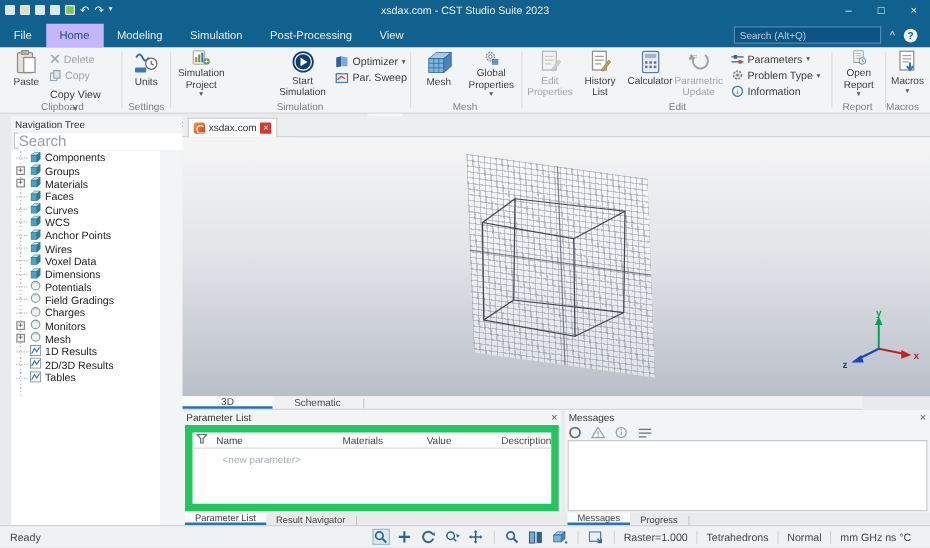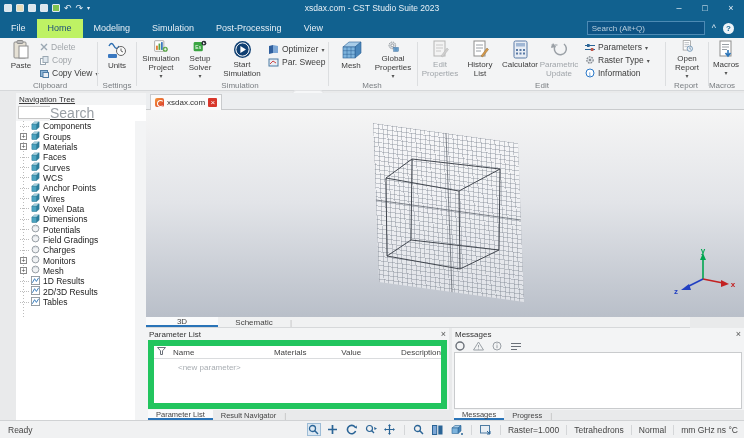--- a/index.html
+++ b/index.html
@@ -15,45 +15,45 @@
   .qat .mini.folder { background:#e8dcb8; }
   .qat .mini.green { background:#7fc24f; }
   .qat .glyph { color:#e8f0f6; font-size:9px; line-height:8px; }
   .win-title { position:absolute; left:0; right:0; text-align:center; color:#e9f1f7; font-size:8.5px; pointer-events:none; }
   .win-controls { margin-left:auto; display:flex; height:16px; }
   .win-btn { width:26px; height:16px; color:#e9f1f7; font-size:9px; display:flex; align-items:center; justify-content:center; }
 
   
   .menurow { left:0; top:16px; width:744px; height:22px; background:#11618f; display:flex; align-items:flex-end; }
   .mtab { padding:4px 11px 5px; color:#e6eef5; font-size:9px; }
-  .mtab.active { background:#bef264; color:#1c4e79;text-align:center; }
+  .mtab.active { background:#c4b5fd; color:#1c4e79;text-align:center; }
   .search-wrap { margin-left:auto; display:flex; align-items:center; gap:7px; padding-right:10px; padding-bottom:3px; }
   .searchbox { width:118px; height:14px; background:#0d5384; border:1px solid #4d8ab4; display:flex; align-items:center; padding:0 4px; }
   .searchbox input { flex:1; background:transparent; border:none; outline:none; color:#cfe0ec; font-size:8px; font-family:"Liberation Sans", sans-serif; }
   .searchbox input::placeholder { color:#b9cedd; }
   .tb-glyph { color:#dce8f1; font-size:9px; }
   .help-circle { width:11px; height:11px; border-radius:50%; background:#eef4f8; color:#11618f; font-size:8px; font-weight:bold; display:flex; align-items:center; justify-content:center; }
 
   
   .ribbon { left:0; top:38px; width:744px; height:53px; background:#f3f4f5; border-bottom:1px solid #d6d8da; }
   .rdiv { position:absolute; top:4px; height:44px; width:1px; background:#dcdee0; }
   .rgroup-label { position:absolute; top:43px; font-size:8px; color:#7a7e82; text-align:center; }
   .bigbtn { position:absolute; top:2px; height:40px; display:flex; flex-direction:column; align-items:center; justify-content:flex-start; gap:1px; font-size:8px; color:#3c3c3c; text-align:center; line-height:1.15; }
   .bigbtn .lbl { white-space:pre-line; }
   .caret { font-size:6px; color:#555; }
   .smallbtn { position:absolute; display:flex; align-items:center; gap:3px; font-size:8.5px; color:#3c3c3c; height:12px; }
   .disabled { color:#a0a5aa; }
   .pill { position:absolute; background:#f6f7f8; border:1px solid #e2e3e5; border-radius:4px; }
 
   
-  .navpanel { left:16px; top:93px; width:145px; height:327px; background:#f3f4f5; border-right:1px solid #c9cbcd;text-decoration:underline; }
+  .navpanel { left:9px; top:93px; width:145px; height:327px; background:#f3f4f5; border-right:1px solid #c9cbcd; }
   .panelhead { height:12px; display:flex; align-items:center; padding:0 3px; font-size:8px; color:#333; }
   .panelhead .x { margin-left:auto; color:#555; font-size:9px; }
   .nav-search { margin:1px 2px 2px; height:13px; background:#fff; border:1px solid #c8c8c8; display:flex; align-items:center; padding:0 3px; }
-  .nav-search input { width:100%; border:none; outline:none; font-size:14px; color:#444; font-family:"Liberation Sans", sans-serif;margin-left:28px; }
+  .nav-search input { width:100%; border:none; outline:none; font-size:12px; color:#444; font-family:"Liberation Sans", sans-serif; }
   .nav-search input::placeholder { color:#9aa0a6; }
   .treearea { position:absolute; left:0; top:28px; width:119px; bottom:0; background:#fff; }
   .trow { position:relative; display:flex; align-items:center; height:10.35px; padding-left:4px; }
   .trow .exp { width:7px; height:7px; border:1px solid #8a8a8a; background:#fff; font-size:7px; line-height:5px; text-align:center; color:#444; margin-right:2px; flex:0 0 7px; }
   .trow .noexp { width:9px; flex:0 0 9px; border-bottom:1px dotted #bcbcbc; margin-right:0; height:0; }
   .trow .ticon { margin:0 3px 0 2px; flex:0 0 9px; }
   .trow .tlabel { font-size:8.5px; color:#222; white-space:nowrap; }
   .vguide { position:absolute; left:7px; top:0; width:1px; background-image:repeating-linear-gradient(to bottom,#bcbcbc 0 1px,transparent 1px 3px); }
 
   
@@ -91,21 +91,21 @@
   .newparam { font-size:8px; color:#a8adb2; padding:4px 0 0 24px; }
   .paneltabs { position:absolute; height:10px; display:flex; font-size:7.5px; background:transparent; }
   .ptab { padding:0 8px; display:flex; align-items:center; color:#444; }
   .ptab.active { background:#fafbfc; border-bottom:2px solid #2a74b8; }
   .msg-toolbar { display:flex; align-items:center; gap:8px; height:12px; padding-left:3px; }
   .msgbody { position:absolute; left:2px; top:24px; right:2px; bottom:1px; background:#fff; border:1px solid #c9cbcd; }
 
   
   .statusbar { left:0; top:420px; width:744px; height:18px; background:#f0f1f2; border-top:1px solid #d0d2d4; display:flex; align-items:center; font-size:8.5px; color:#444; }
   .status-left { padding-left:8px; }
-  .status-right { margin-left:auto; display:flex; align-items:center; gap:5px; padding-right:6px; }
+  .status-right { margin-left:auto; display:flex; align-items:center; gap:5px; padding-right:15px; }
   .sicon { width:14px; height:13px; display:flex; align-items:center; justify-content:center; }
   .sicon.pressed { background:#dce8f2; border:1px solid #9dbcd6; }
   .sep { width:1px; height:10px; background:#d4d6d8; margin:0 2px; }
   .sseg { white-space:nowrap; }
 </style>
 </head>
 <body>
 
 <div id="app">
 
@@ -164,21 +164,21 @@
         </svg>
       <span>Delete</span>
     </div>
     <div class="smallbtn disabled" style="left:40px; top:16px;">
       <svg width="9" height="9" viewBox="0 0 9 9">
           <rect x="0.5" y="2.5" width="5" height="6" fill="#fff" stroke="#9aa7b2"></rect>
           <rect x="3" y="0.5" width="5" height="6" fill="#dfe7ee" stroke="#9aa7b2"></rect>
         </svg>
       <span>Copy</span>
     </div>
-    <div class="smallbtn" style="left:40px; top:29px;">
+    <div class="smallbtn" style="left:40px; top:29px;flex-direction:column;">
       <svg width="9" height="9" viewBox="0 0 9 9">
           <rect x="0.5" y="1.5" width="7" height="6" fill="#8fb6d8" stroke="#4d7ba3"></rect>
           <rect x="3" y="3.5" width="5.5" height="5" fill="#e8eef4" stroke="#4d7ba3"></rect>
         </svg>
       <span>Copy View</span>
         <span class="caret">▾</span>
     </div>
     <div class="rgroup-label" style="left:20px; width:60px;">Clipboard</div>
     <div class="rdiv" style="left:97px;"></div>
 
@@ -198,31 +198,20 @@
       <svg width="20" height="18" viewBox="0 0 20 18">
           <rect x="1" y="1" width="13" height="15" rx="1" fill="#fff" stroke="#8d8d8d"></rect>
           <rect x="3" y="8" width="2.5" height="6" fill="#e2792f"></rect>
           <rect x="6.5" y="5" width="2.5" height="9" fill="#57a345"></rect>
           <rect x="10" y="3" width="2.5" height="11" fill="#3a78c0"></rect>
           <circle cx="16" cy="13" r="3.6" fill="#57a345"></circle>
           <path d="M16,11 L16,15 M14,13 L18,13" stroke="#fff" stroke-width="1.2"></path>
         </svg>
       <span class="lbl">Simulation
 Project</span>
-        <span class="caret">▾</span>
-    </div>
-    <div class="bigbtn" style="left:182px; width:36px;">
-      <svg width="20" height="18" viewBox="0 0 20 18">
-          <rect x="1" y="3" width="13" height="13" rx="2" fill="#3aa542"></rect>
-          <text x="7.5" y="12.5" font-size="7" fill="#fff" text-anchor="middle" font-family="Liberation Sans">Es</text>
-          <circle cx="15.5" cy="4.5" r="3.4" fill="#2b2f36"></circle>
-          <path d="M14.3,2.8 L17.2,4.5 L14.3,6.2 Z" fill="#fff"></path>
-        </svg>
-      <span class="lbl">Setup
-Solver</span>
         <span class="caret">▾</span>
     </div>
     <div class="bigbtn" style="left:220px; width:44px;">
       <svg width="19" height="19" viewBox="0 0 19 19">
           <circle cx="9.5" cy="9.5" r="8.5" fill="#0f3f72"></circle>
           <circle cx="9.5" cy="9.5" r="6.6" fill="none" stroke="#fff" stroke-width="1"></circle>
           <path d="M7.4,6 L13,9.5 L7.4,13 Z" fill="#fff"></path>
         </svg>
       <span class="lbl">Start
 Simulation</span>
@@ -322,21 +311,21 @@
           <rect x="5.8" y="5" width="2.6" height="3" fill="#c0564a"></rect>
         </svg>
       <span>Parameters</span>
         <span class="caret">▾</span>
     </div>
     <div class="smallbtn" style="left:585px; top:16px;">
       <svg width="10" height="10" viewBox="0 0 10 10">
           <circle cx="5" cy="5" r="3.2" fill="#d9dde1" stroke="#7a7f85" stroke-width="1.1" stroke-dasharray="1.6 1.1"></circle>
           <circle cx="5" cy="5" r="1.1" fill="#7a7f85"></circle>
         </svg>
-      <span>Raster Type</span>
+      <span>Problem Type</span>
         <span class="caret">▾</span>
     </div>
     <div class="smallbtn" style="left:585px; top:29px;">
       <svg width="10" height="10" viewBox="0 0 10 10">
           <circle cx="5" cy="5" r="4" fill="#fff" stroke="#2a78c8"></circle>
           <text x="5" y="7.6" font-size="6.5" fill="#2a78c8" text-anchor="middle" font-family="Liberation Serif">i</text>
         </svg>
       <span>Information</span>
     </div>
     <div class="rgroup-label" style="left:512px; width:60px;">Edit</div>

